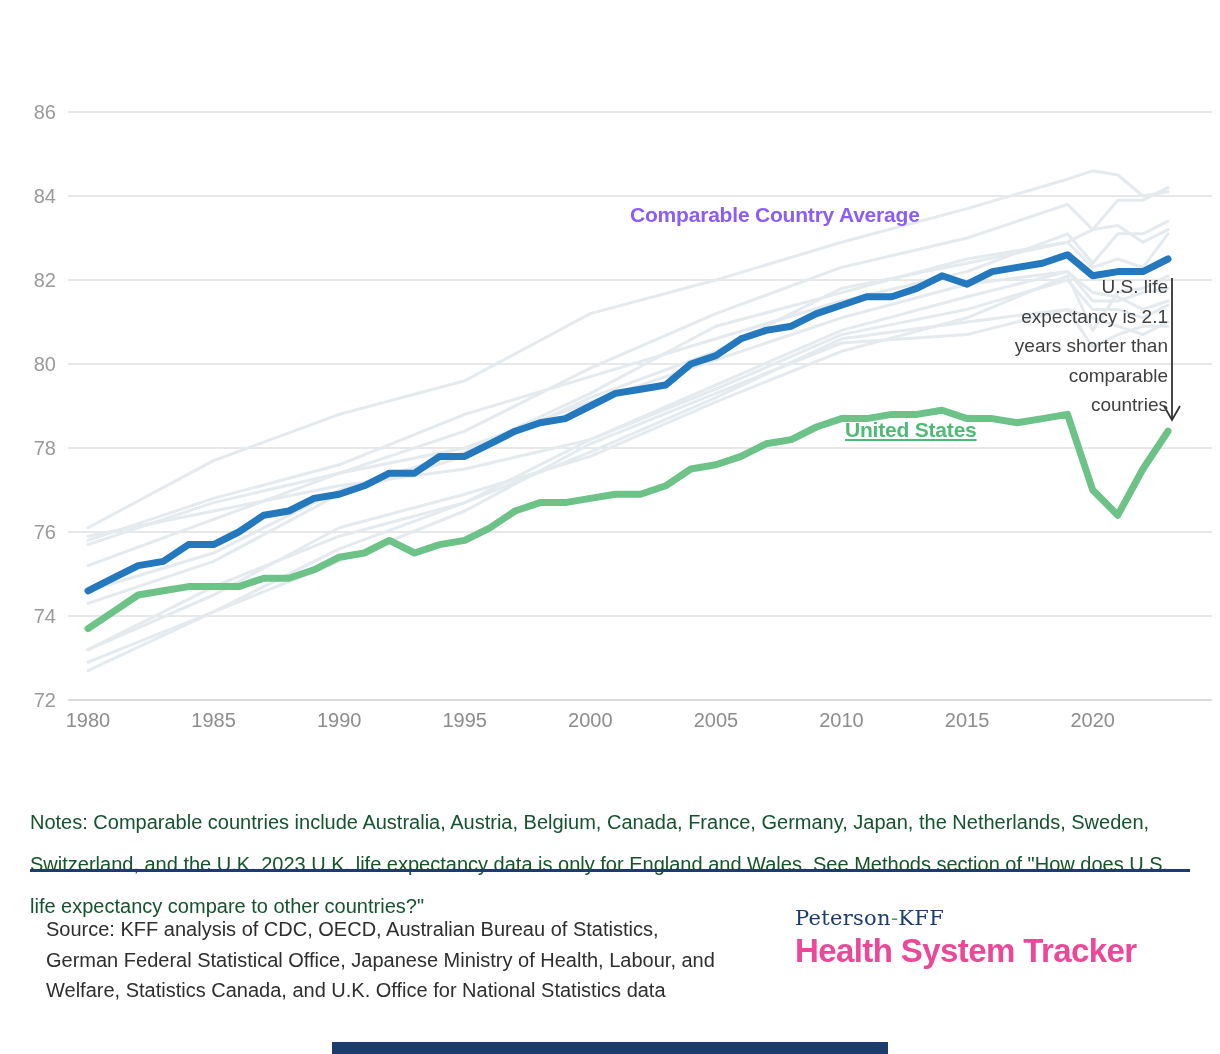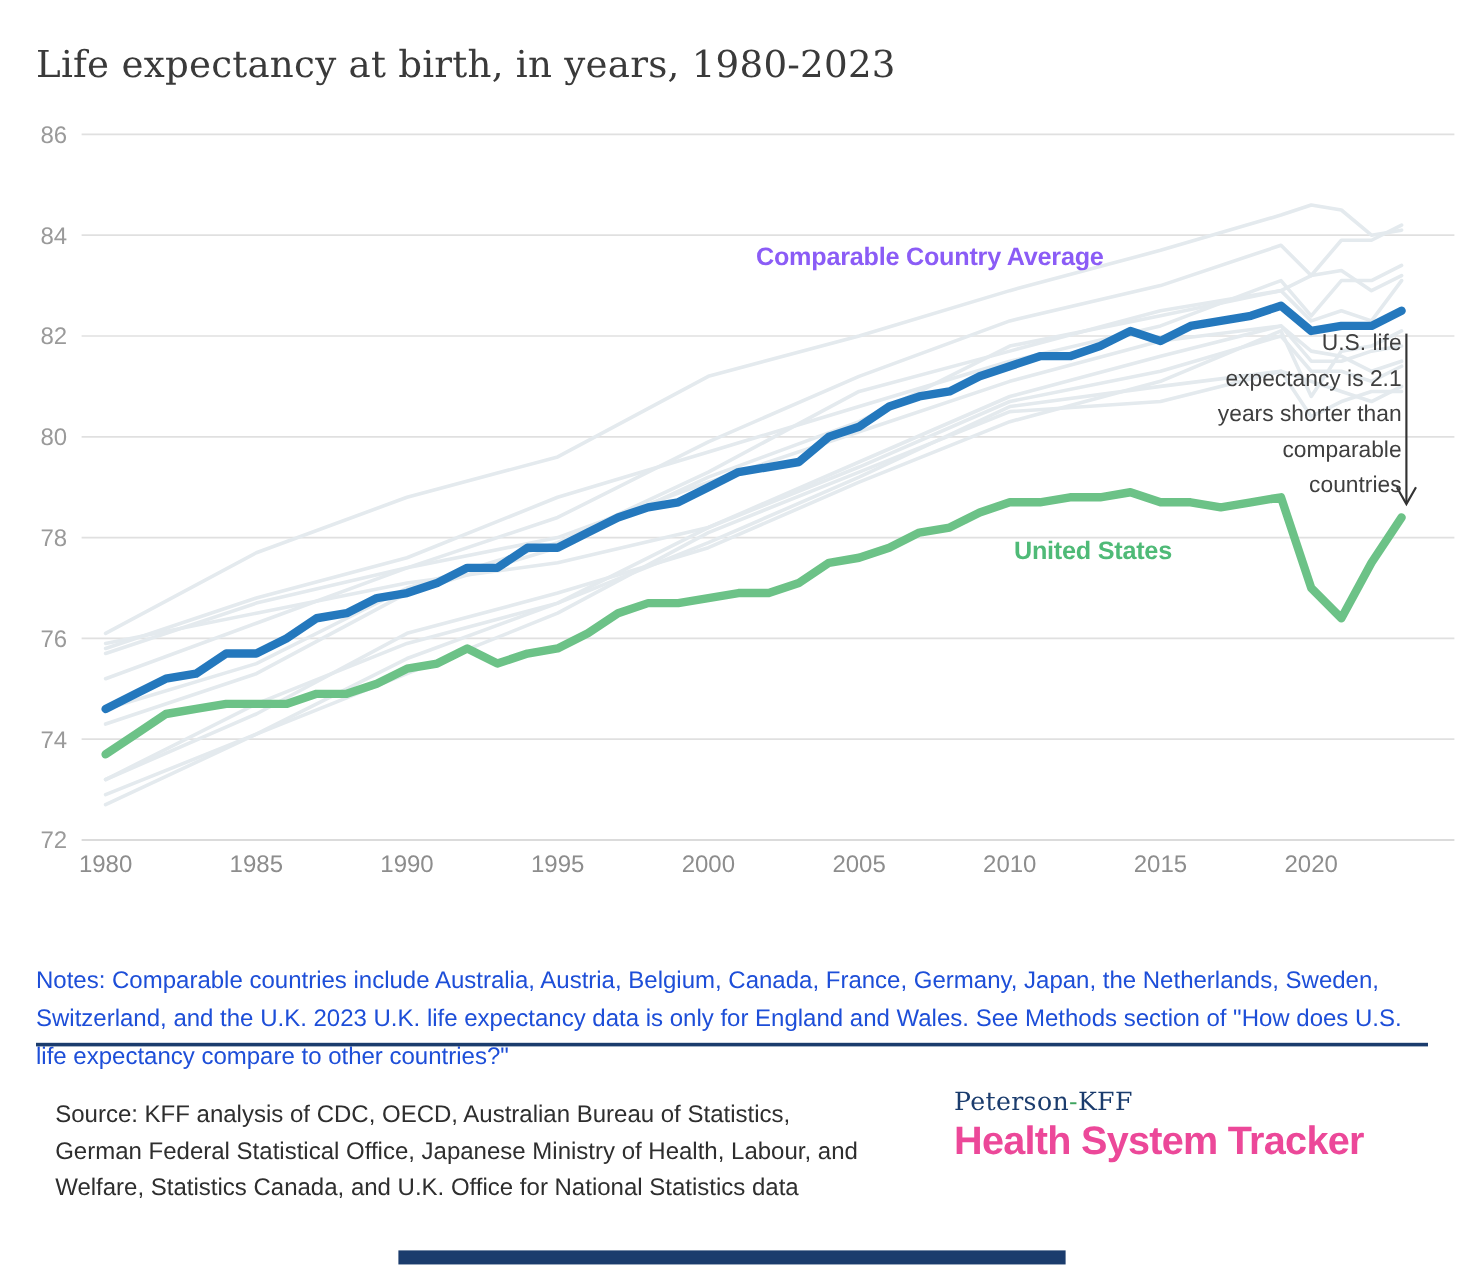--- a/index.html
+++ b/index.html
@@ -4,40 +4,39 @@
 <style>
   html,body{margin:0;padding:0;background:#fff;}
   .page{position:relative;width:1220px;height:1054px;background:#ffffff;overflow:hidden;
         font-family:"Liberation Sans",sans-serif;}
   .chart-title{position:absolute;left:30px;top:36px;margin:0;
         font-family:"DejaVu Serif","Liberation Serif",serif;font-weight:500;
         font-size:31px;color:#3a3a3a;letter-spacing:0.2px;}
   #chart-svg{position:absolute;left:0;top:90px;}
   .legend-label{position:absolute;font-weight:bold;font-size:21px;letter-spacing:-0.2px;white-space:nowrap;}
   .legend-ccavg{left:630px;top:203px;}
-  .legend-us{left:845px;top:448px;}
+  .legend-us{left:845px;top:418px;text-decoration:underline;}
   .annotation{position:absolute;left:958px;top:272px;width:210px;text-align:right;
         font-size:19px;line-height:29.5px;color:#3f3f3f;}
   .notes{position:absolute;left:30px;top:781px;width:1160px;
-        font-size:20px;line-height:32px;color:#1d4ed8;}
+        font-size:20px;line-height:42px;color:#14532d;}
   .divider{position:absolute;left:30px;top:869px;width:1160px;height:2.5px;background:#1b3c6d;}
   .source{position:absolute;left:30px;top:894px;width:676px;
         font-size:20px;line-height:30.5px;color:#2e2e2e;margin-left:16px;}
   .logo{position:absolute;left:795px;top:906px;}
   .logo-top{font-family:"DejaVu Serif","Liberation Serif",serif;font-size:21px;color:#1b3c6d;letter-spacing:0.3px;}
   .logo-top .hyphen{color:#3fa45f;}
   .logo-bottom{font-size:33px;font-weight:bold;color:#ec4899;letter-spacing:-0.6px;margin-top:2px;}
   .footer-bar{position:absolute;left:332px;top:1042px;width:556px;height:12px;background:#1b3c6d;}
 </style>
 </head>
 <body>
 
 <div class="page">
 
-  <h1 class="chart-title">Life expectancy at birth, in years, 1980-2023</h1>
 
   <svg id="chart-svg" width="1220" height="660">
     <g id="grid-layer">
         <line x1="68" x2="1212" y1="610" y2="610" stroke="#cfcfcf" stroke-width="1.4"></line>
         <line x1="68" x2="1212" y1="526" y2="526" stroke="#e0e0e0" stroke-width="1.4"></line>
         <line x1="68" x2="1212" y1="442" y2="442" stroke="#e0e0e0" stroke-width="1.4"></line>
         <line x1="68" x2="1212" y1="358" y2="358" stroke="#e0e0e0" stroke-width="1.4"></line>
         <line x1="68" x2="1212" y1="274" y2="274" stroke="#e0e0e0" stroke-width="1.4"></line>
         <line x1="68" x2="1212" y1="190" y2="190" stroke="#e0e0e0" stroke-width="1.4"></line>
         <line x1="68" x2="1212" y1="106" y2="106" stroke="#e0e0e0" stroke-width="1.4"></line>

